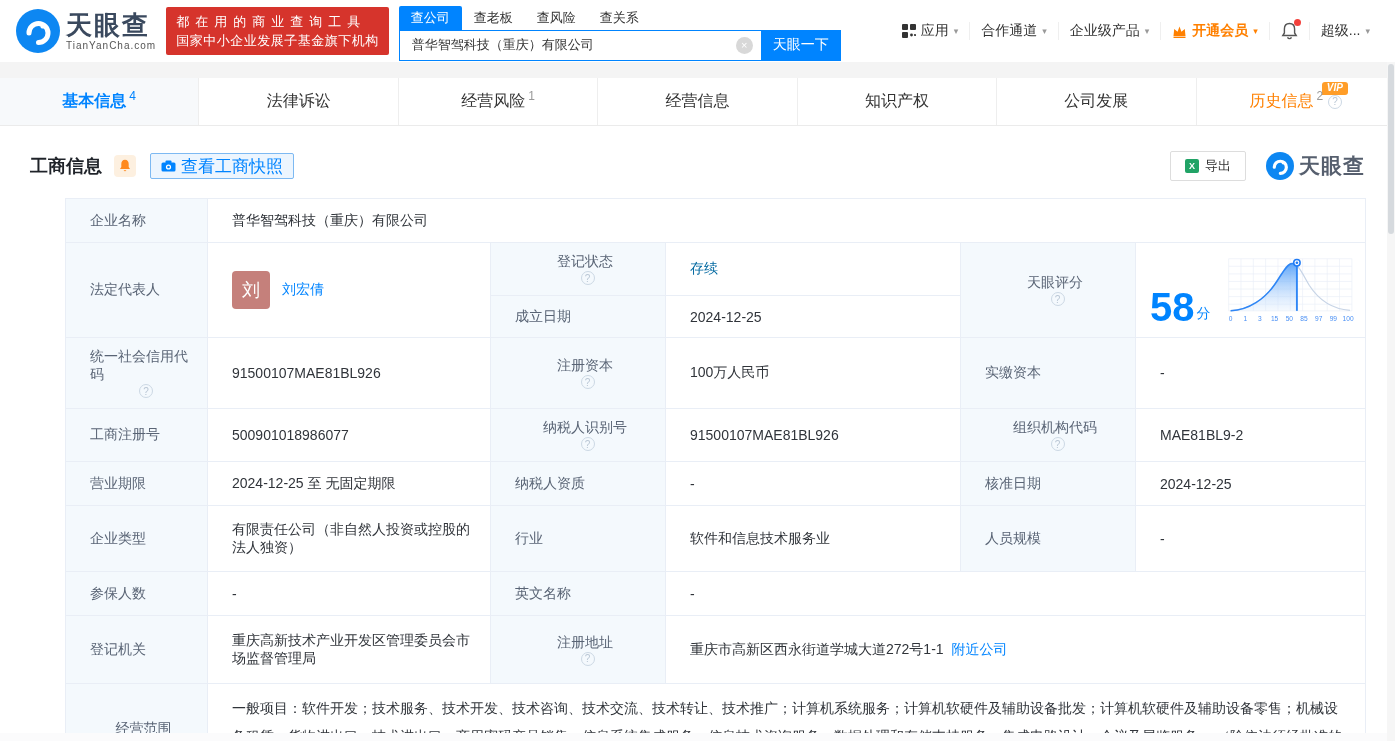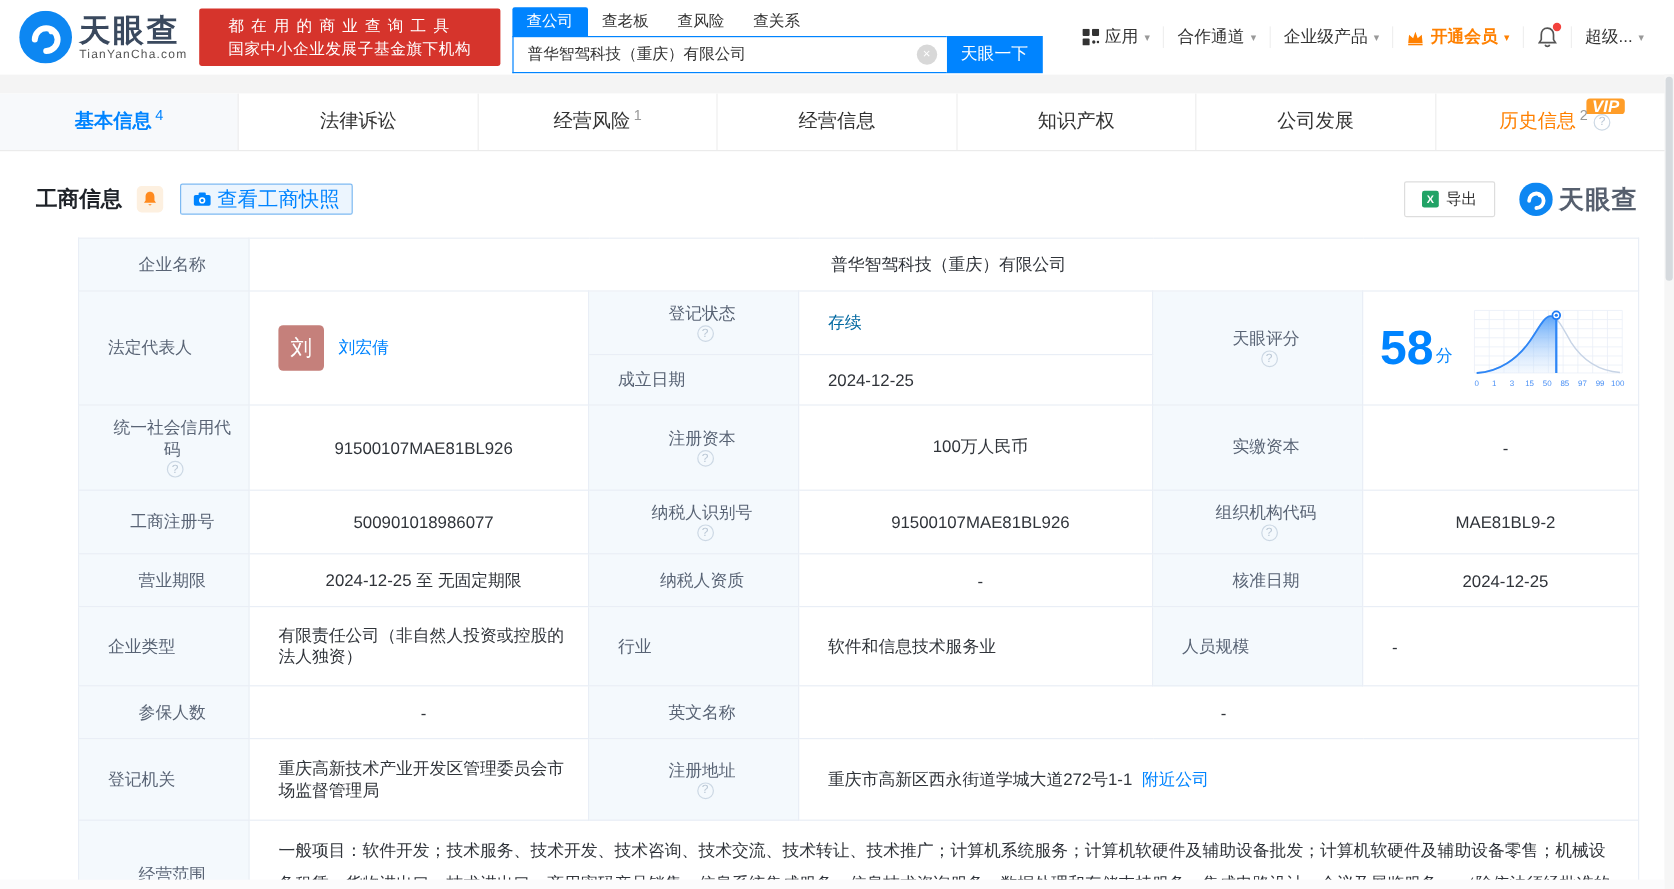--- a/index.html
+++ b/index.html
@@ -8,21 +8,21 @@
     font-family: "Liberation Sans", "DejaVu Sans", sans-serif;
     background:#fff; color:#333; overflow:hidden; position:relative;
   }
   
   .topbar { height:62px; display:flex; align-items:center; padding:0 14px 0 16px; background:#fff; position:relative; }
   .logo { display:flex; align-items:center; cursor:pointer; }
   .logo-icon { width:44px; height:44px; }
   .logo-text { margin-left:6px; }
   .logo-title { font-size:26px; font-weight:bold; color:#3a495e; letter-spacing:2px; line-height:26px; }
   .logo-domain { font-size:10px; color:#555; letter-spacing:1px; margin-top:2px; }
-  .slogan { margin-left:10px; background:#d6342c; color:#fff; padding:5px 24px; border-radius:2px; font-size:13px; line-height:19px; }
+  .slogan { margin-left:10px; background:#d6342c; color:#fff; padding:5px 10px; border-radius:2px; font-size:13px; line-height:19px; }
   .slogan-l1 { letter-spacing:6px; white-space:nowrap; }
   .slogan-l2 { letter-spacing:0.5px; white-space:nowrap; }
   .search { margin-left:10px; width:442px; position:relative; top:2px; }
   .search-tabs { display:flex; align-items:flex-end; height:24px; font-size:13px; }
   .stab { padding:3px 12px; color:#333; cursor:pointer; }
   .stab.active { background:#0084ff; color:#fff; border-radius:2px 2px 0 0; }
   .search-row { display:flex; height:31px; }
   .search-input-wrap { position:relative; flex:1; }
   .search-input { width:100%; height:31px; border:1px solid #0084ff; border-right:none; padding:0 32px 0 12px; font-size:13px; color:#333; outline:none; font-family:inherit; }
   .clear-ic { position:absolute; right:8px; top:7px; width:17px; height:17px; border-radius:50%; background:#d8d8d8; color:#fff; font-size:11px; display:flex; align-items:center; justify-content:center; cursor:pointer; }
@@ -39,21 +39,21 @@
   
   .gray-band { height:16px; background:#f4f4f4; }
   
   .page-tabs { display:flex; height:48px; background:#fff; border-bottom:1px solid #ebebeb; }
   .ptab { flex:1; display:flex; align-items:center; justify-content:center; font-size:16px; color:#333; cursor:pointer; border-right:1px solid #eee; position:relative; }
   .ptab:last-child { border-right:none; }
   .ptab.active { color:#0084ff; font-weight:bold; background:#f7f9fb; }
   .ptab-count { font-size:12px; position:relative; top:-6px; margin-left:3px; color:#999; font-weight:normal; }
   .ptab.active .ptab-count { color:#0084ff; }
   .ptab.history { color:#ff8000; }
-  .vip-badge { position:absolute; top:4px; left:calc(50% + 26px); background:#ff9d28; color:#fff; font-size:14px; font-style:italic; font-weight:bold; padding:1px 5px 2px; border-radius:3px 3px 3px 0; line-height:10px; }
+  .vip-badge { position:absolute; top:4px; left:calc(50% + 26px); background:#ff9d28; color:#fff; font-size:10px; font-style:italic; font-weight:bold; padding:1px 5px 2px; border-radius:3px 3px 3px 0; line-height:10px; }
   .qmark { display:inline-flex; align-items:center; justify-content:center; width:14px; height:14px; border-radius:50%; border:1px solid #ccd8e4; color:#b9c6d4; font-size:10px; margin-left:5px; cursor:pointer; flex:none; }
   
   .content { padding:0 30px; }
   .section-head { display:flex; align-items:center; margin:25px 0 17px; }
   .section-title { font-size:18px; font-weight:bold; color:#1f2329; }
   .bell-badge { margin-left:12px; width:22px; height:22px; background:#fdf0e0; border-radius:4px; display:flex; align-items:center; justify-content:center; cursor:pointer; }
   .snapshot-btn { margin-left:14px; height:26px; display:flex; align-items:center; gap:5px; background:#ecf5fe; border:1px solid #7db9f2; border-radius:2px; color:#0084ff; font-size:17px; padding:0 10px; cursor:pointer; font-family:inherit; }
   .head-right { margin-left:auto; display:flex; align-items:center; gap:20px; }
   .export-btn { height:30px; display:flex; align-items:center; gap:6px; background:#fff; border:1px solid #ddd; border-radius:2px; font-size:13px; color:#333; padding:0 14px; cursor:pointer; font-family:inherit; }
   .xls-ic { width:14px; height:14px; background:#21a366; border-radius:2px; color:#fff; font-size:9px; font-weight:bold; display:flex; align-items:center; justify-content:center; }
@@ -62,28 +62,28 @@
   
   .biz-table { margin-left:35px; width:1300px; border-collapse:collapse; table-layout:fixed; font-size:14px; }
   .biz-table td { border:1px solid #e9eef6; vertical-align:middle; }
   td.lbl { background:#f4f9fd; color:#596475; padding:10px 10px 10px 24px; }
   td.val { color:#30343a; padding:10px 16px 10px 24px; }
   .lbl-inner { display:flex; align-items:center;flex-direction:column; }
   .legal-cell { display:flex; align-items:center; }
   .avatar { width:38px; height:38px; background:#c5807b; border-radius:4px; color:#fff; font-size:18px; display:inline-flex; align-items:center; justify-content:center; margin-right:12px; cursor:pointer; flex:none; }
   .link { color:#0084ff; text-decoration:none; cursor:pointer; }
   .status-green { color:#0369a1; }
-  .score-cell-inner { display:flex; align-items:center; gap:12px; }
+  .score-cell-inner { display:flex; align-items:flex-end; gap:12px; }
   .score-num { display:flex; align-items:flex-end; color:#0084ff; }
   .score-n { font-size:40px; font-weight:bold; line-height:40px; }
   .score-u { font-size:14px; margin:0 0 4px 2px; }
   .scope-text { line-height:28px; }
   .addr-link { margin-left:8px; }
   
-  tr.h44 td { height:44px;text-align:center; }
+  tr.h44 td { height:44px; }
   tr.h42 td { height:42px; }
   tr.h66 td { height:66px; }
   tr.h68 td { height:68px; }
   tr.h100 td { height:100px; }
   
   .scrollbar { position:absolute; top:62px; right:0; bottom:0; width:8px; background:#f6f6f6; }
   .scroll-thumb { position:absolute; top:2px; left:1px; width:6px; height:170px; background:#d6dade; border-radius:3px; cursor:pointer; }
   .bottom-strip { position:absolute; left:0; right:8px; bottom:0; height:8px; background:#fbfbfc; }
 </style>
 </head>

